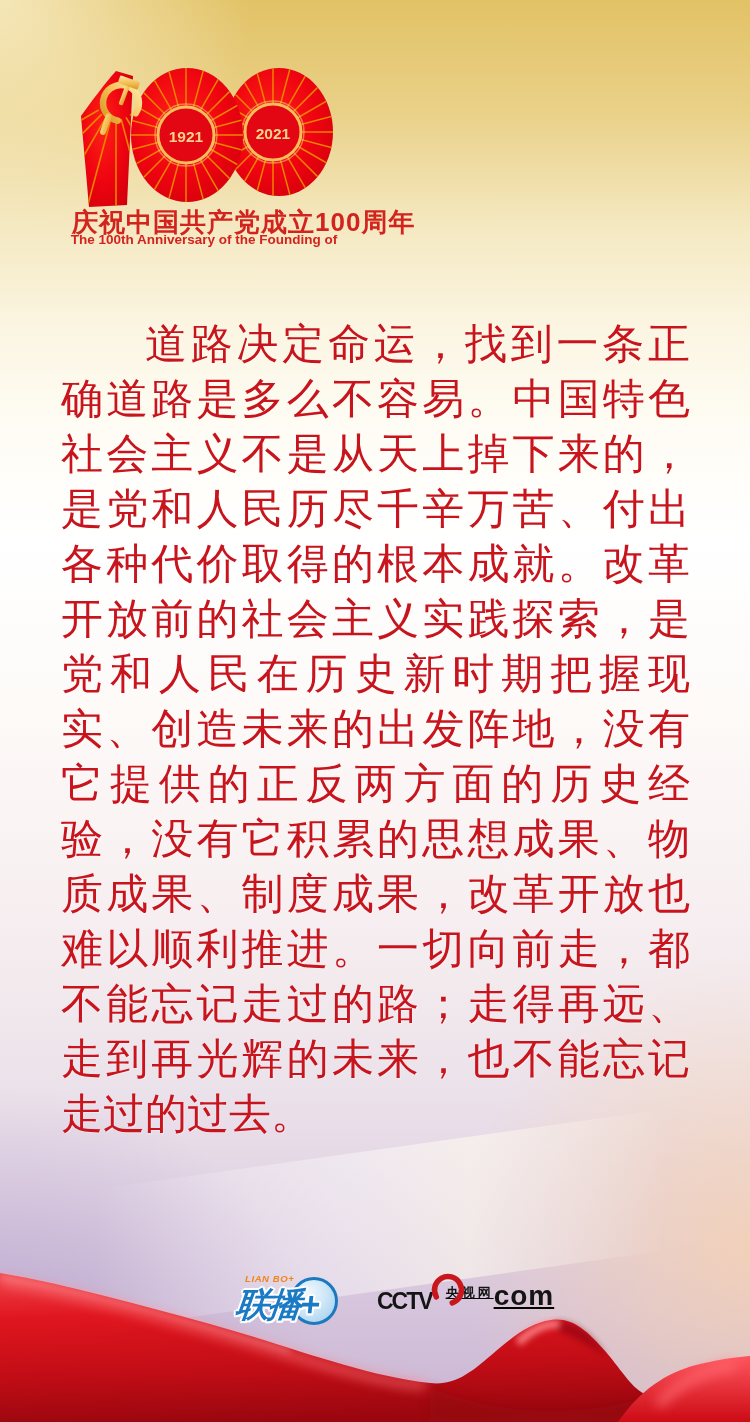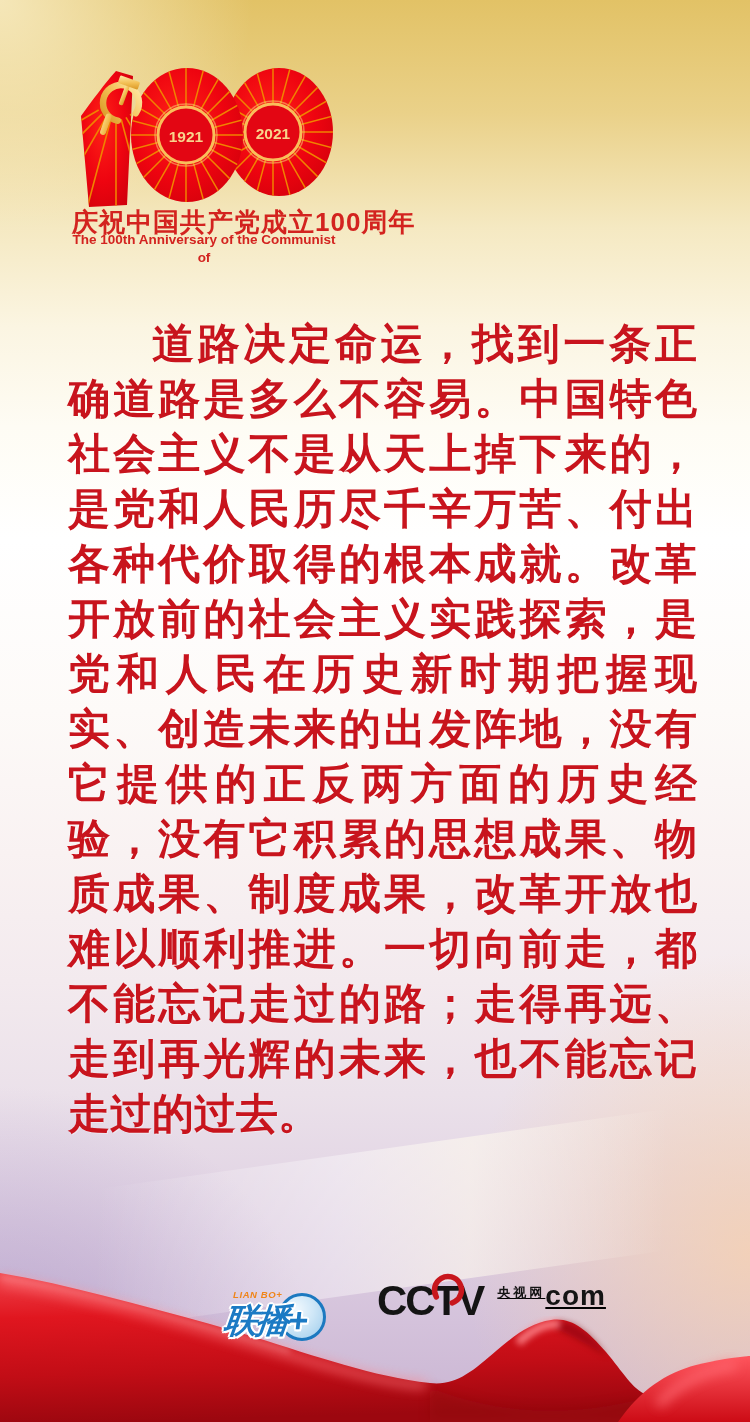--- a/index.html
+++ b/index.html
@@ -18,39 +18,39 @@
   .sheen{position:absolute;left:-60px;top:1150px;width:880px;height:140px;pointer-events:none;
     background:linear-gradient(100deg, rgba(255,255,255,0) 18%, rgba(255,255,255,.38) 45%, rgba(255,250,238,.6) 60%, rgba(255,255,255,0) 82%);
     transform:rotate(-8deg);}
   
   .logo-100{position:absolute;left:72px;top:64px;width:265px;height:147px;}
   .slogan-cn{position:absolute;left:72px;top:205px;width:266px;font-size:26px;font-weight:800;
     letter-spacing:1px;color:#D3231F;white-space:nowrap;}
   .slogan-en{position:absolute;left:70px;top:231px;width:268px;text-align:center;
     font-size:13.5px;line-height:17.5px;font-weight:700;color:#D3231F;}
   
-  .quote{position:absolute;left:68px;top:316px;width:629px;
-    font-size:42px;line-height:55px;font-weight:700;color:#C8141D;
+  .quote{position:absolute;left:61px;top:316px;width:629px;
+    font-size:42px;line-height:55px;font-weight:400;color:#C8141D;
     text-align:justify;text-indent:2em;letter-spacing:0;
     text-shadow:1px 1px 0 rgba(255,255,255,.35);}
   .attribution{position:absolute;left:61px;top:1096px;width:648px;
     font-size:30px;line-height:47px;font-weight:400;color:#D2272E;text-align:justify;}
   
-  .lianbo{position:absolute;left:224px;top:1275px;width:110px;height:62px;margin-top:16px;}
+  .lianbo{position:absolute;left:236px;top:1275px;width:110px;height:62px;}
   .lianbo .globe{position:absolute;left:54px;top:2px;width:48px;height:48px;border-radius:50%;
     border:3px solid #1C79C0;box-sizing:border-box;
     background:radial-gradient(circle at 35% 32%, #F2F9FE 0%, #CFE7F7 45%, #9CCBEB 100%);}
   .lianbo .latin{position:absolute;left:9px;top:-2px;font-size:9.5px;font-weight:700;
     font-style:italic;letter-spacing:.6px;color:#F08519;white-space:nowrap;}
   .lianbo .cn{position:absolute;left:0px;top:7px;font-size:34px;font-weight:800;
     font-style:italic;letter-spacing:-2px;color:#1B7AC4;white-space:nowrap;transform:skewX(-6deg);
     text-shadow:-2px 0 0 #fff,2px 0 0 #fff,0 -2px 0 #fff,0 2px 0 #fff,
       -1.5px -1.5px 0 #fff,1.5px 1.5px 0 #fff,-1.5px 1.5px 0 #fff,1.5px -1.5px 0 #fff;}
   .cctv{position:absolute;left:377px;top:1285px;height:40px;display:flex;align-items:flex-start;}
-  .cctv .word{font-size:42px;font-weight:800;letter-spacing:-2px;color:#141414;line-height:32px;}
+  .cctv .word{font-size:23px;font-weight:800;letter-spacing:-2px;color:#141414;line-height:32px;}
   .cctv .arc{position:absolute;left:52px;top:-14px;width:38px;height:38px;}
   .cctv .right{margin-left:14px;display:flex;flex-direction:row;padding-top:0;text-decoration:underline;}
   .cctv .cn{font-size:13px;font-weight:700;letter-spacing:3px;color:#141414;line-height:15px;}
   .cctv .com{font-size:28px;font-weight:800;letter-spacing:1px;color:#141414;line-height:22px;}
   
   .ribbon{position:absolute;left:0;bottom:0;width:750px;height:245px;display:block;}
 </style>
 </head>
 <body>
 
@@ -175,21 +175,21 @@
       <path d="M-16,9 L-26,22" stroke="url(#gold)" stroke-width="6" stroke-linecap="round" fill="none"></path>
       <g transform="rotate(38)">
         <rect x="-2" y="-24" width="4.5" height="26" rx="1.5" fill="url(#gold)"></rect>
         <rect x="-10" y="-26" width="21" height="8" rx="1.5" fill="url(#gold)"></rect>
       </g>
     </g>
   </svg>
 
   <div class="slogan-cn">庆祝中国共产党成立100周年</div>
   <div class="slogan-en">
-    <div>The 100th Anniversary of the Communist of</div>
+    <div>The 100th Anniversary of the Founding of</div>
   </div>
 
   <div class="quote">道路决定命运，找到一条正确道路是多么不容易。中国特色社会主义不是从天上掉下来的，是党和人民历尽千辛万苦、付出各种代价取得的根本成就。改革开放前的社会主义实践探索，是党和人民在历史新时期把握现实、创造未来的出发阵地，没有它提供的正反两方面的历史经验，没有它积累的思想成果、物质成果、制度成果，改革开放也难以顺利推进。一切向前走，都不能忘记走过的路；走得再远、走到再光辉的未来，也不能忘记走过的过去。</div>
 
   <svg class="ribbon" viewBox="0 0 750 245" preserveAspectRatio="none">
     <defs>
       <linearGradient id="silk" x1="0" y1="0" x2="0.15" y2="1">
         <stop offset="0%" stop-color="#F0434B"></stop>
           <stop offset="30%" stop-color="#E0161F"></stop>
         <stop offset="68%" stop-color="#C20D16"></stop>

